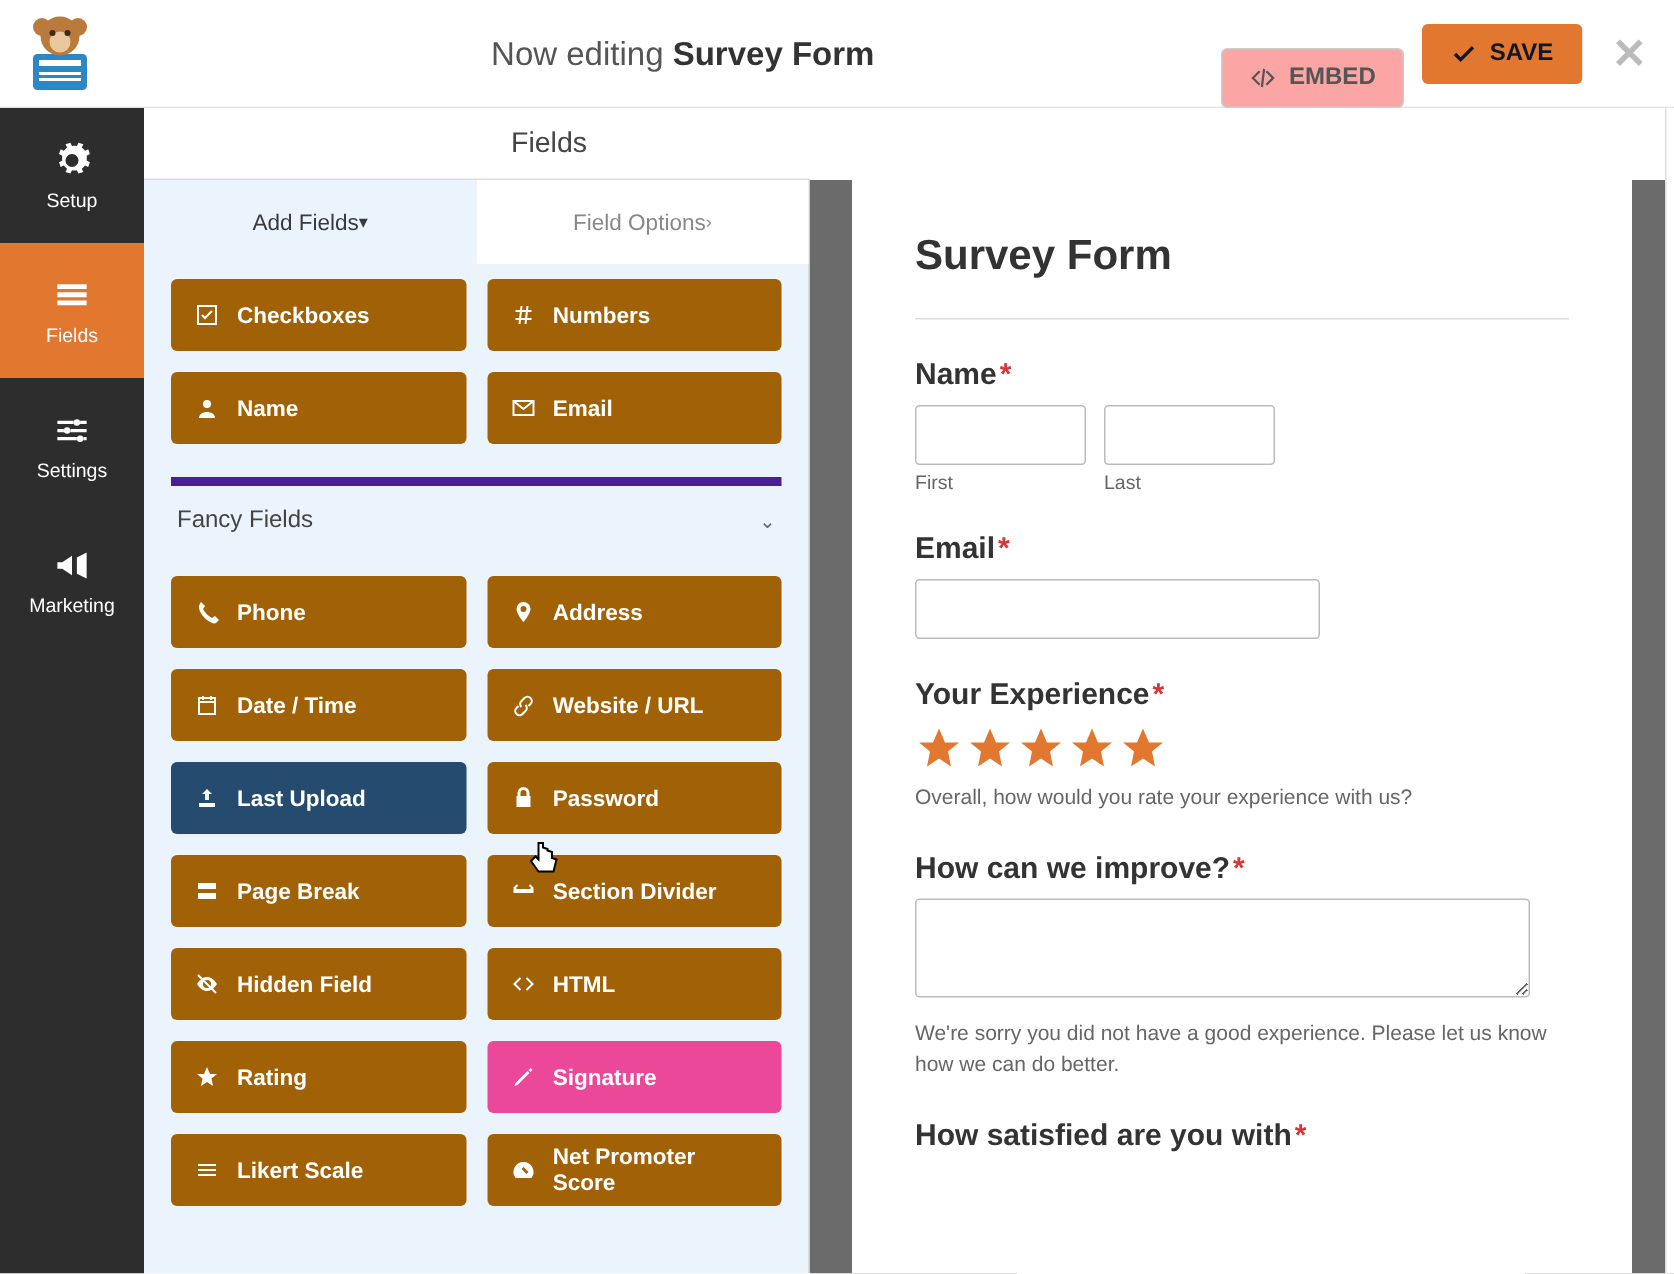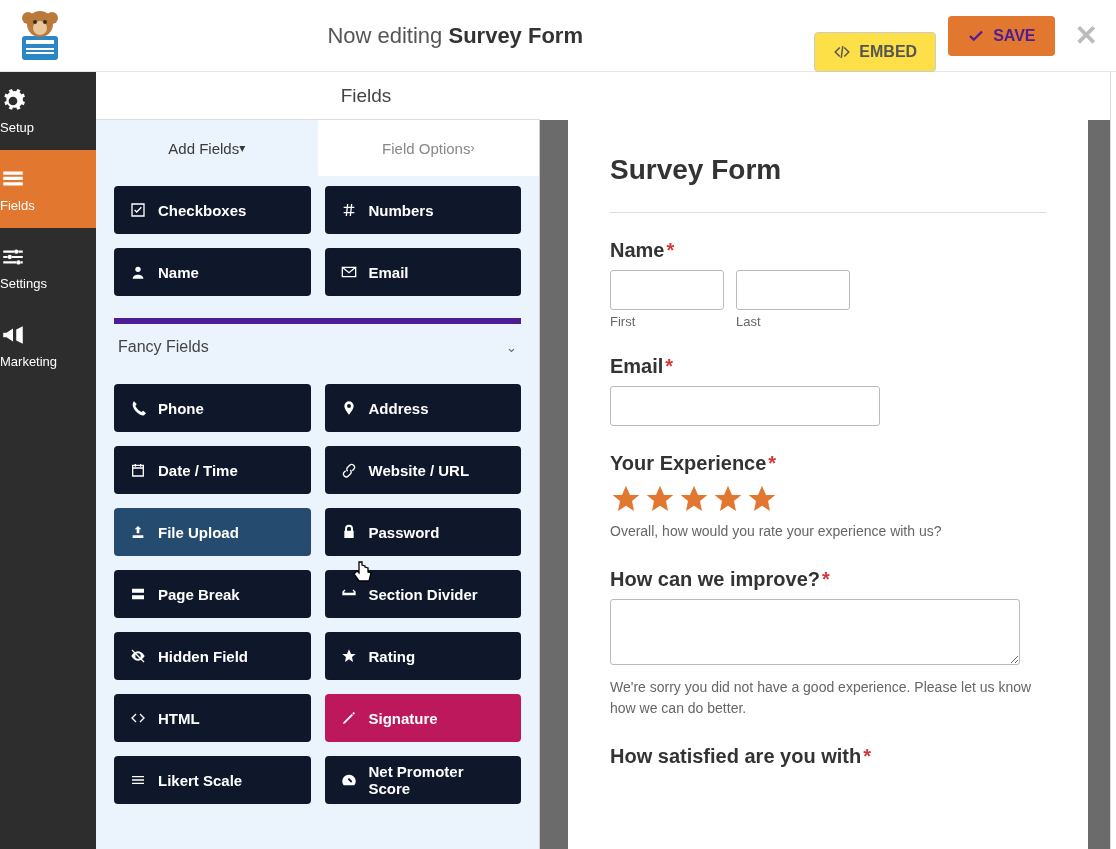--- a/index.html
+++ b/index.html
@@ -5,51 +5,51 @@
 * { box-sizing: border-box; margin: 0; padding: 0; }
 body { font-family: -apple-system, BlinkMacSystemFont, "Segoe UI", Helvetica, Arial, sans-serif; background: #fff; color: #444; width: 1116px; height: 849px; overflow: hidden; position: relative; }
 
 
 .topbar { height: 72px; display: flex; align-items: center; padding: 0 18px 0 96px; border-bottom: 1px solid #e6e6e6; background: #fff; position: relative; }
 .logo-wrap { position: absolute; left: 10px; top: 8px; width: 60px; height: 56px; }
 .editing { flex: 1; text-align: center; font-size: 22px; color: #555; font-weight: 300; }
 .editing strong { font-weight: 700; color: #333; }
 .topbar-actions { display: flex; align-items: center; gap: 12px; }
 .btn { display: inline-flex; align-items: center; gap: 8px; border-radius: 4px; font-size: 16px; padding: 10px 18px; cursor: pointer; border: 1px solid transparent; font-weight: 600; }
-.btn-embed { background: #fde047; border-color: #ccc; color: #555; margin-top: 33px; }
-.btn-save { background: #e27730; color: #4c1d95; }
+.btn-embed { background: #fca5a5; border-color: #ccc; color: #555; margin-top: 33px; }
+.btn-save { background: #e27730; color: #0f172a; }
 .close-x { font-size: 28px; color: #bbb; font-weight: 700; cursor: pointer; margin-left: 8px; }
 
 
 .main { display: flex; height: calc(849px - 72px); }
 
 
 .leftnav { width: 96px; background: #2d2d2d; display: flex; flex-direction: column; }
-.leftnav-item { height: 78px; display: flex; flex-direction: column; align-items: flex-start; justify-content: center; gap: 6px; color: #fff; font-size: 13px; cursor: pointer; }
+.leftnav-item { height: 90px; display: flex; flex-direction: column; align-items: center; justify-content: center; gap: 6px; color: #fff; font-size: 13px; cursor: pointer; }
 .leftnav-item.active { background: #e27730; }
 .leftnav-item svg { width: 26px; height: 26px; fill: #fff; }
 
 
 .midwrap { width: 444px; display: flex; flex-direction: column; background: #ebf3fc; border-right: 1px solid #ccc; }
 .midhead { height: 48px; display: flex; align-items: center; justify-content: center; background: #fff; font-size: 19px; color: #444; border-bottom: 1px solid #ddd; width: 540px; position:absolute; left:96px; }
 .midhead-spacer{ height:48px; }
 .tabs { display: flex; height: 56px; }
 .tab { flex: 1; display: flex; align-items: center; justify-content: center; gap: 0; font-size: 15px; color: #3a3a3a; cursor: pointer; }
 .tab.inactive { background: #fff; color: #888; }
 .tab .chev { font-size: 12px; }
 
 .fieldscroll { flex: 1; overflow-y: auto; padding: 10px 18px 20px 18px; position: relative; }
 .fieldscroll::-webkit-scrollbar { width: 14px; }
 .fieldscroll::-webkit-scrollbar-track { background: #f0f0f0; }
 .fieldscroll::-webkit-scrollbar-thumb { background: #bdbdbd; }
 
 .fieldgrid { display: grid; grid-template-columns: 1fr 1fr; gap: 14px; margin-bottom: 22px; }
-.fieldbtn { background: #0f172a; color: #fff; border-radius: 4px; height: 48px; display: flex; align-items: center; gap: 12px; padding: 0 16px; font-size: 15px; cursor: grab; font-weight: 600; }
+.fieldbtn { background: #a16207; color: #fff; border-radius: 4px; height: 48px; display: flex; align-items: center; gap: 12px; padding: 0 16px; font-size: 15px; cursor: grab; font-weight: 600; }
 .fieldbtn.hov { background: #254b6e; }
-.fieldbtn.dim { background: #be185d; }
+.fieldbtn.dim { background: #ec4899; }
 .fieldbtn svg { width: 16px; height: 16px; fill: #fff; flex-shrink: 0; }
 
 .sectionhdr { display: flex; align-items: center; justify-content: space-between; padding: 14px 4px; border-top: 6px solid #4c1d95; margin-bottom: 14px; font-size: 16px; color: #444; cursor: pointer; }
 .sectionhdr .chev { font-size: 13px; color: #666; }
 
 .cursor-hand { position: absolute; left: 255px; top: 384px; pointer-events:none; }
 
 
 .preview { flex: 1; background: #6b6b6b; padding: 40px 28px 0 28px; overflow: hidden; position:relative; }
 .preview-inner { background: #fff; padding: 42px 42px 20px 42px; height: 100%; overflow:hidden; }
@@ -292,21 +292,21 @@
           <div class="fieldbtn">
             <svg>
               <use href="#i-link"></use>
             </svg>
             <span>Website / URL</span>
           </div>
           <div class="fieldbtn hov">
             <svg>
               <use href="#i-upload"></use>
             </svg>
-            <span>File Upload</span>
+            <span>Last Upload</span>
           </div>
           <div class="fieldbtn">
             <svg>
               <use href="#i-lock"></use>
             </svg>
             <span>Password</span>
           </div>
           <div class="fieldbtn">
             <svg>
               <use href="#i-break"></use>
@@ -320,29 +320,29 @@
             <span>Section Divider</span>
           </div>
           <div class="fieldbtn">
             <svg>
               <use href="#i-eye"></use>
             </svg>
             <span>Hidden Field</span>
           </div>
           <div class="fieldbtn">
             <svg>
+              <use href="#i-code"></use>
+            </svg>
+            <span>HTML</span>
+          </div>
+          <div class="fieldbtn">
+            <svg>
               <use href="#i-star"></use>
             </svg>
             <span>Rating</span>
-          </div>
-          <div class="fieldbtn">
-            <svg>
-              <use href="#i-code"></use>
-            </svg>
-            <span>HTML</span>
           </div>
           <div class="fieldbtn dim">
             <svg>
               <use href="#i-pencil"></use>
             </svg>
             <span>Signature</span>
           </div>
           <div class="fieldbtn">
             <svg>
               <use href="#i-bars"></use>

